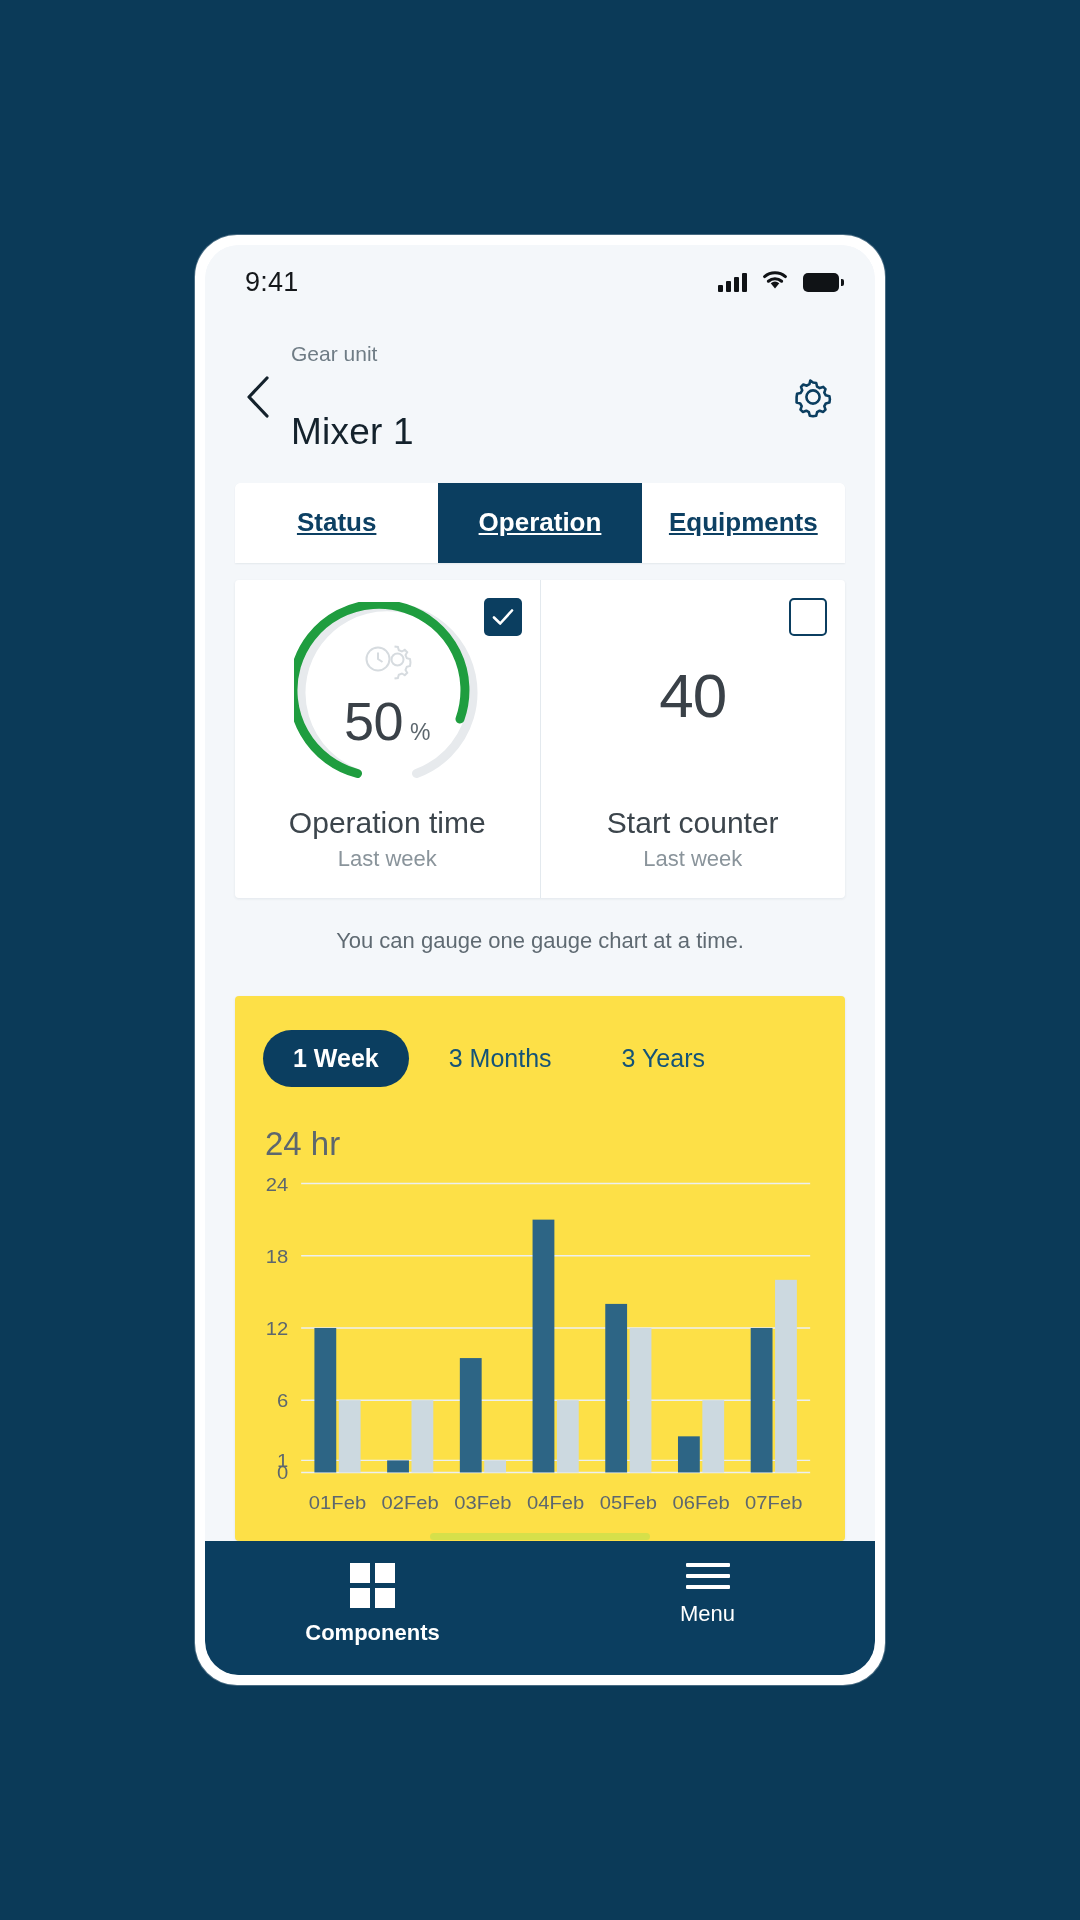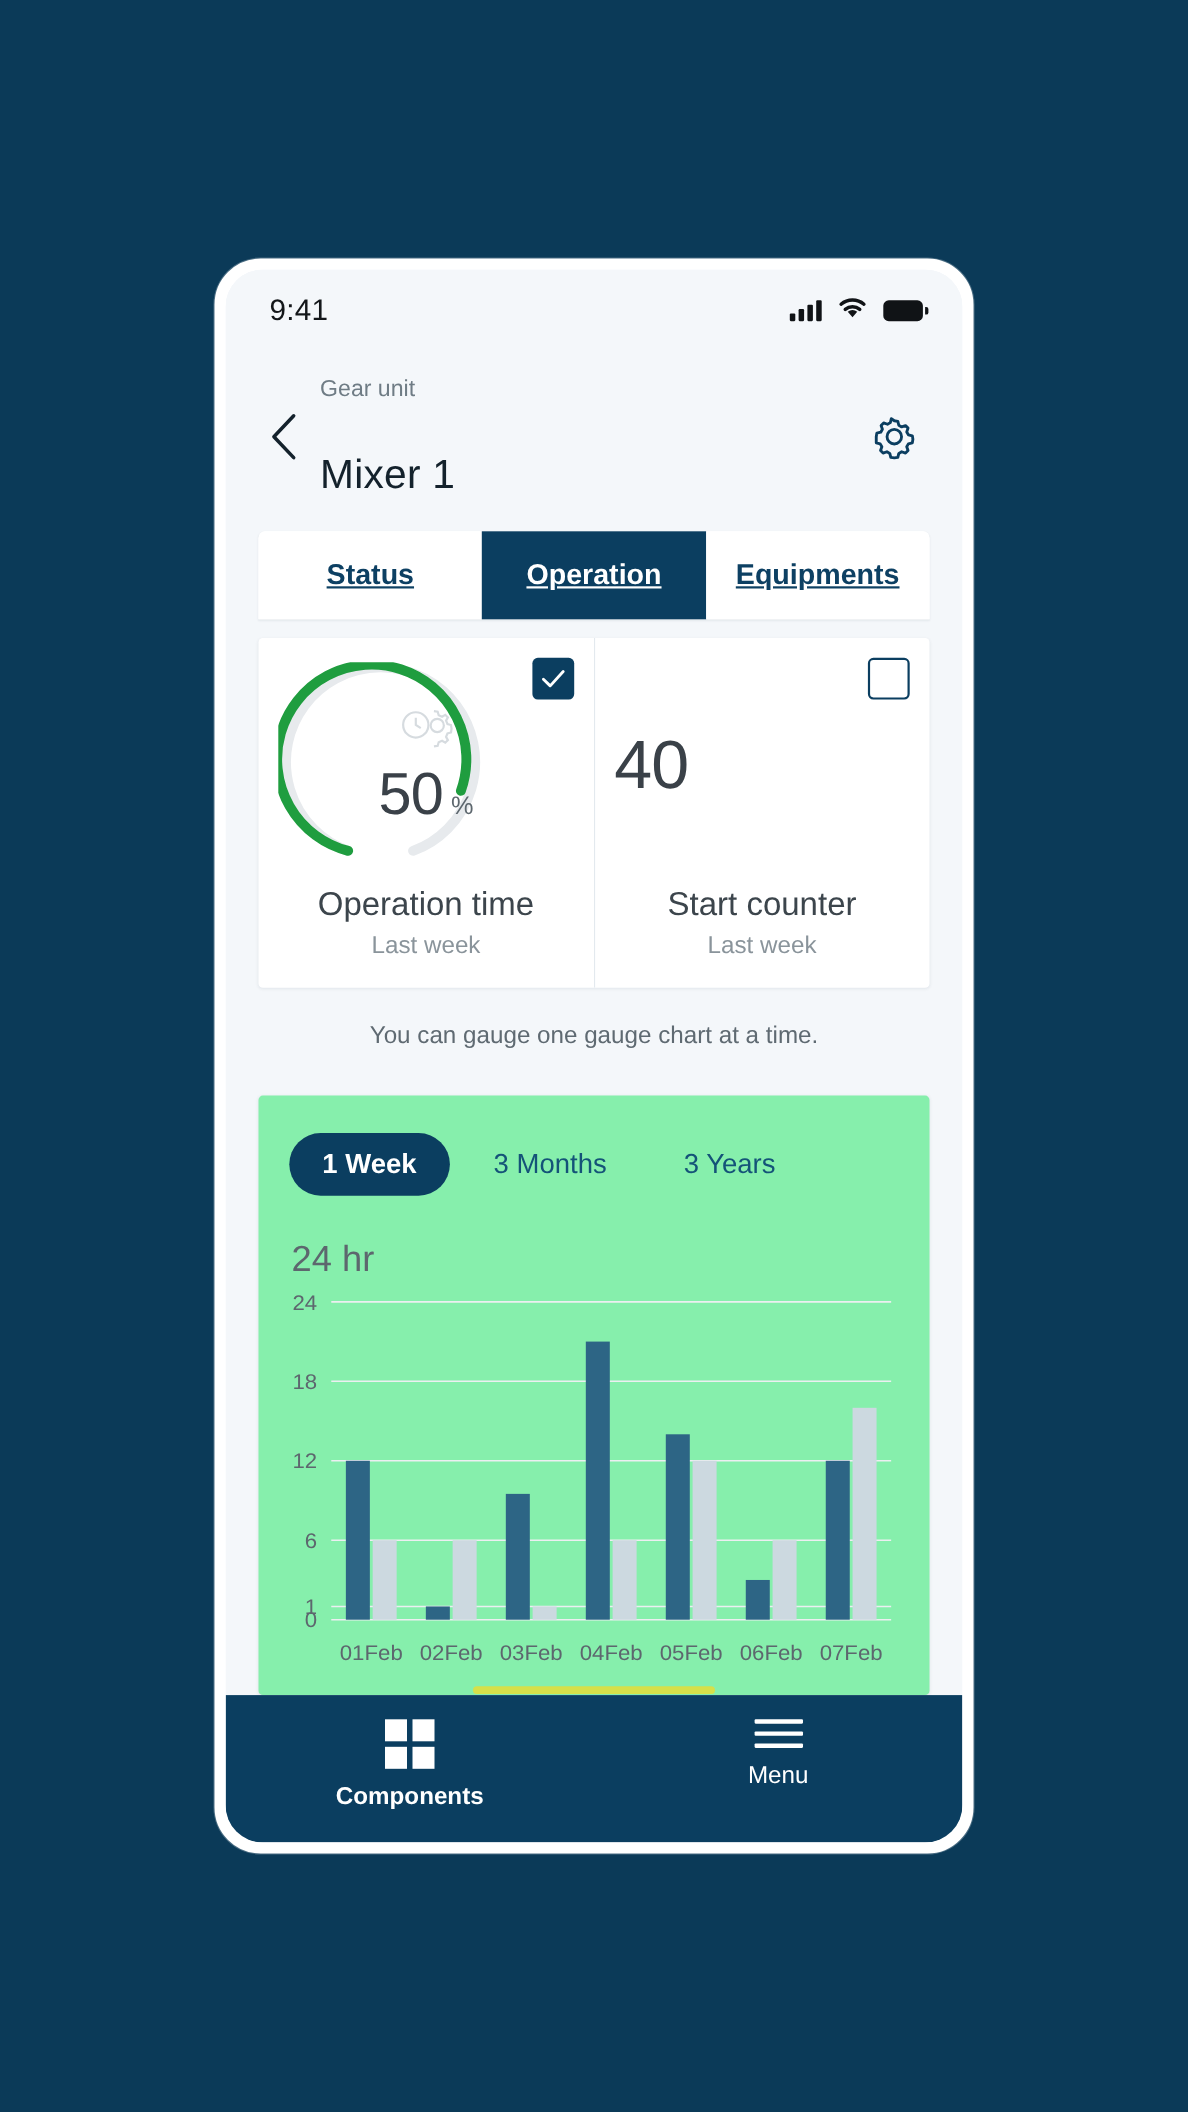--- a/index.html
+++ b/index.html
@@ -98,21 +98,21 @@
   }
   .gcard + .gcard { border-left: 1px solid #e3e9ee; }
   .chk {
     position: absolute; top: 18px; right: 18px;
     width: 38px; height: 38px; border-radius: 5px;
     display: flex; align-items: center; justify-content: center;
   }
   .chk.on { background: #0b3e60; }
   .chk.off { border: 2.5px solid #0b3e60; background: #ffffff; }
 
-  .gauge-area { height: 186px; display: flex; align-items: center; justify-content: flex-start;
+  .gauge-area { height: 186px; display: flex; align-items: center; justify-content: center;
                 position: relative; width: 100%; }
   .gauge-svg { display: block; }
   .gauge-center {
     position: absolute; inset: 0;
     display: flex; flex-direction: column; align-items: center; justify-content: center;
     gap: 6px; pointer-events: none;
   }
   .gauge-icon { opacity: .85; }
   .gauge-val { display: flex; align-items: baseline; gap: 7px; }
   .gauge-num { font-size: 54px; color: #3a4148; font-weight: 400; letter-spacing: -.5px; }
@@ -120,21 +120,21 @@
   .big-num { font-size: 62px; color: #3a4148; letter-spacing: -1px; }
 
   .gcard-title { margin-top: 18px; font-size: 30px; color: #3c454c; }
   .gcard-sub { margin-top: 6px; font-size: 22px; color: #8a949b; }
 
   .hint { flex: none; text-align: center; font-size: 22px; color: #5f6a72;
           margin: 30px 30px 0; }
 
   
   .chart-card {
-    margin: 42px 30px 0; background: #86efac; border-radius: 4px;
+    margin: 42px 30px 0; background: #fde047; border-radius: 4px;
     box-shadow: 0 1px 3px rgba(16,40,60,.08);
     padding: 34px 0 0 0; flex: 1; min-height: 0;
     display: flex; flex-direction: column;
   }
   .periods { display: flex; align-items: center; gap: 10px; padding: 0 28px; flex: none; }
   .pill {
     padding: 14px 30px; border-radius: 30px; font-size: 25px;
     color: #145378; background: transparent; white-space: nowrap;
   }
   .pill.active { background: #0b3e60; color: #ffffff; font-weight: 600; }

